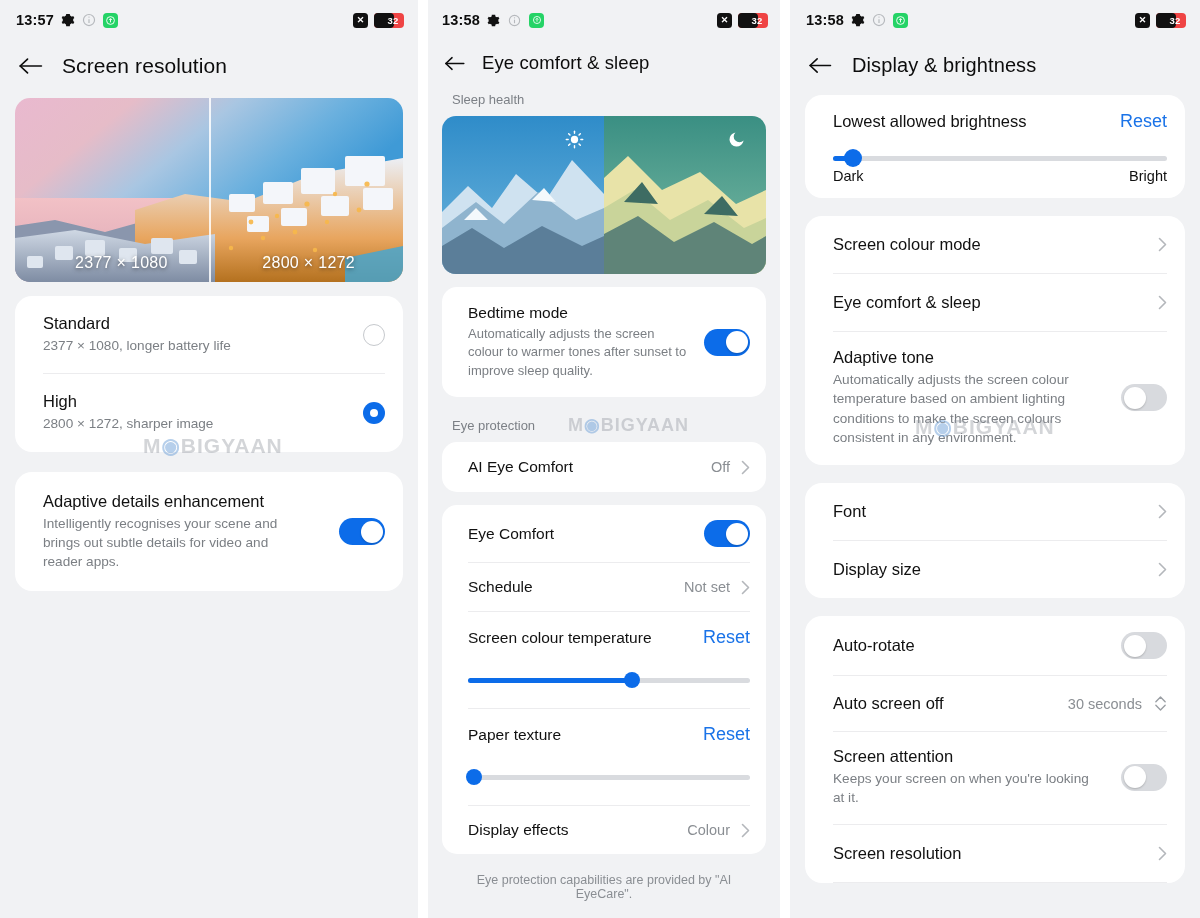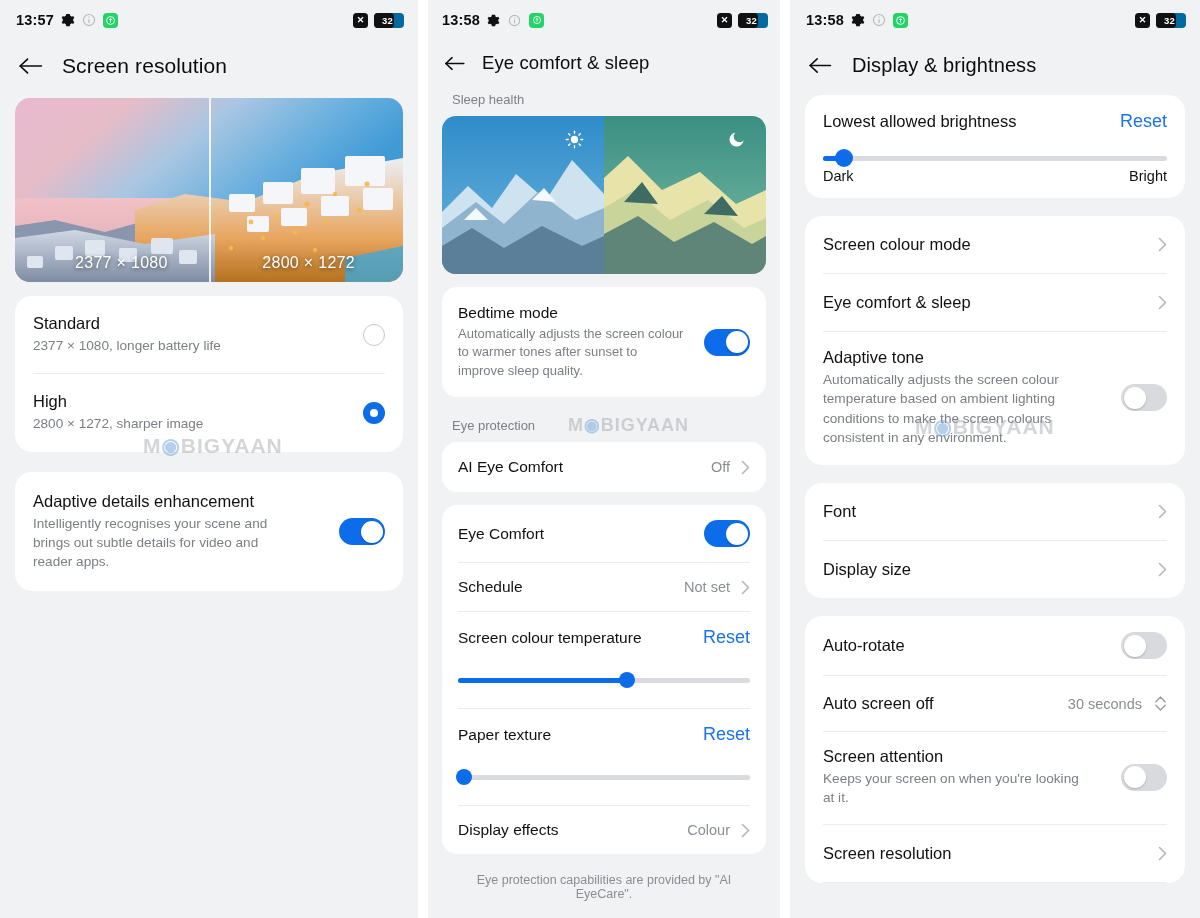--- a/index.html
+++ b/index.html
@@ -22,34 +22,34 @@
     height: 40px; display: flex; align-items: center; justify-content: space-between;
     padding: 0 14px 0 16px;
   }
   .sb-left { display: flex; align-items: center; gap: 7px; }
   .sb-time { font-size: 14.5px; font-weight: 700; color: #0d0d0d; letter-spacing: .2px; }
   .ic-gear { width: 14px; height: 14px; color:#111; display:inline-block; }
   .ic-info { width: 14px; height: 14px; color:#b6b9bd; display:inline-block; }
   .ic-green { width: 15px; height: 15px; border-radius: 4px; background: #25d366; display:inline-flex; align-items:center; justify-content:center; }
   .sb-right { display: flex; align-items: center; gap: 6px; }
   .ic-mute { width: 15px; height: 15px; border-radius: 3.5px; background:#111; color:#fff; font-size:9px; font-weight:700; display:flex; align-items:center; justify-content:center; }
-  .battery { position: relative; width: 30px; height: 15px; border-radius: 4px; background: #0369a1; display:flex; align-items:center; }
+  .battery { position: relative; width: 30px; height: 15px; border-radius: 4px; background: #ef4444; display:flex; align-items:center;justify-content:center; }
   .battery .fill { position:absolute; left:0; top:0; bottom:0; width:20px; background:#111; border-radius:4px; }
   .battery .pct { position: relative; z-index:2; font-size: 9.5px; font-weight:700; color:#fff; margin-left:8px; letter-spacing:.2px;}
 
   
   .titlebar { display:flex; align-items:center; gap:18px; padding: 14px 18px 20px 18px; }
   .back-arrow { width: 26px; height: 22px; color:#0c0c0c; flex: 0 0 auto; cursor:pointer;}
   .p2 .back-arrow { width: 22px; height:19px;}
   .title { font-size: 21px; font-weight: 400; color: #0c0c0c; letter-spacing: .1px; }
   .p2 .title { font-size: 18.5px; }
   .p3 .title { font-size: 20px; }
 
   
-  .card { background:#fff; border-radius: 17px; margin: 0 15px 14px 15px; }
+  .card { background:#fff; border-radius: 17px; margin: 0 15px 14px 15px; padding-left: 10px; }
   .p2 .card { margin: 0 14px 13px 14px; border-radius: 15px;}
   .p3 .card { margin: 0 15px 14px 15px; border-radius: 17px;}
   .row { display:flex; align-items:center; justify-content:space-between; padding: 0 18px; position:relative; }
   .divider { height:1px; background:#ececee; margin: 0 18px; }
 
   .row-main { flex: 1 1 auto; min-width:0; }
   .row-title { font-size: 16.5px; color:#111; font-weight:400; }
   .row-sub { font-size: 13.6px; color:#7b7f84; line-height: 1.42; margin-top: 3px; }
   .row-value { font-size: 14.5px; color:#8a8e93; margin-right: 4px; white-space: nowrap;}
   .chev { width: 9px; height: 15px; color:#b4b7bb; flex:0 0 auto;}

